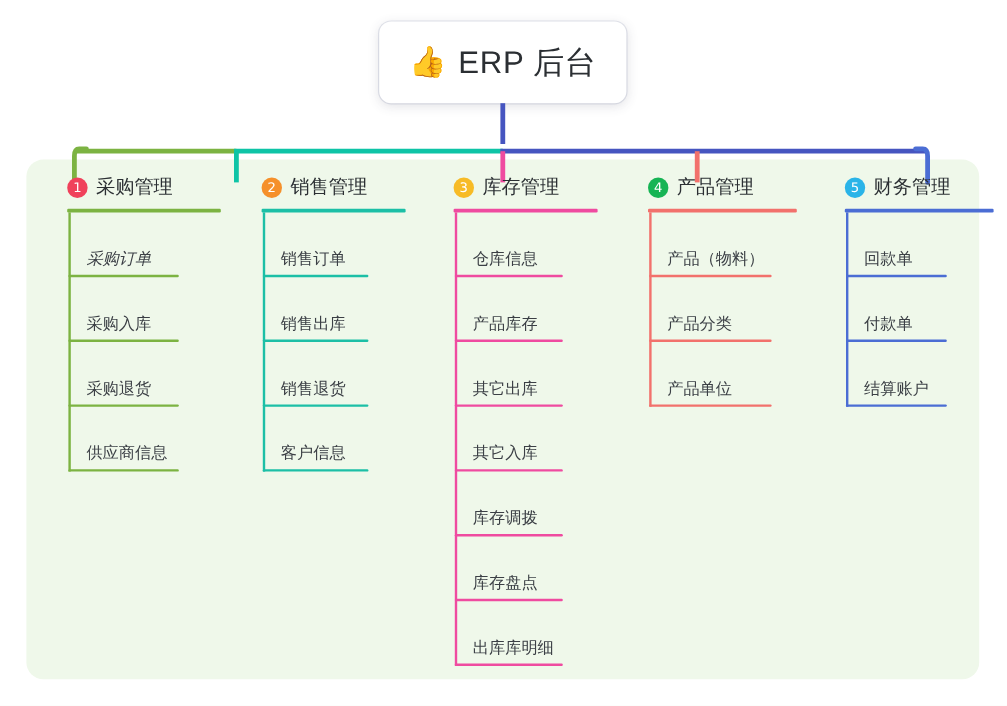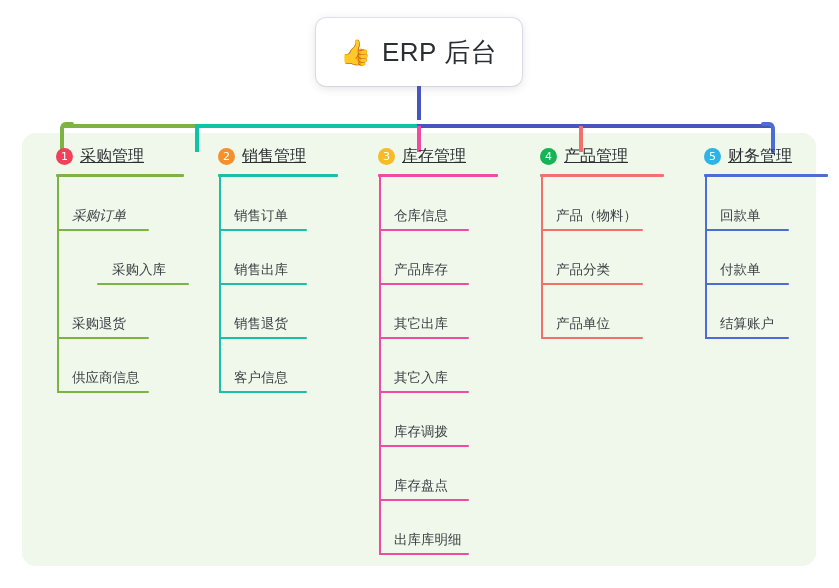--- a/index.html
+++ b/index.html
@@ -99,21 +99,20 @@
     color: #ffffff;
     font-size: 11px;
     line-height: 17px;
     text-align: center;
     flex: 0 0 auto;
     font-family: "DejaVu Sans", sans-serif;
   }
   .col-title {
     font-size: 16px;
     color: #2b2f33;
-    text-decoration: underline;
   }
   .col-rule {
     position: absolute;
     left: 16px;
     top: 41px;
     height: 3px;
     border-radius: 1px;
   }
   .col-spine {
     position: absolute;
@@ -180,21 +179,21 @@
       <div class="col-head">
         <span class="badge" style="background: rgb(240, 65, 91);">1</span>
         <span class="col-title">采购管理</span>
       </div>
       <div class="col-rule" style="width: 128px; background: rgb(124, 179, 66);"></div>
       <div class="col-spine" style="height: 216px; background: rgb(124, 179, 66);"></div>
       <div class="leaf" style="top: 44px; width: 92px; font-style: italic;">
         <span class="leaf-label">采购订单</span>
         <div class="leaf-rule" style="width: 92px; background: rgb(124, 179, 66);"></div>
       </div>
-      <div class="leaf" style="top: 98px; width: 92px; margin-left: 40px;">
+      <div class="leaf" style="top: 98px; width: 92px;">
         <span class="leaf-label">采购入库</span>
         <div class="leaf-rule" style="width: 92px; background: rgb(124, 179, 66);"></div>
       </div>
       <div class="leaf" style="top: 152px; width: 92px;">
         <span class="leaf-label">采购退货</span>
         <div class="leaf-rule" style="width: 92px; background: rgb(124, 179, 66);"></div>
       </div>
       <div class="leaf" style="top: 206px; width: 92px;">
         <span class="leaf-label">供应商信息</span>
         <div class="leaf-rule" style="width: 92px; background: rgb(124, 179, 66);"></div>

